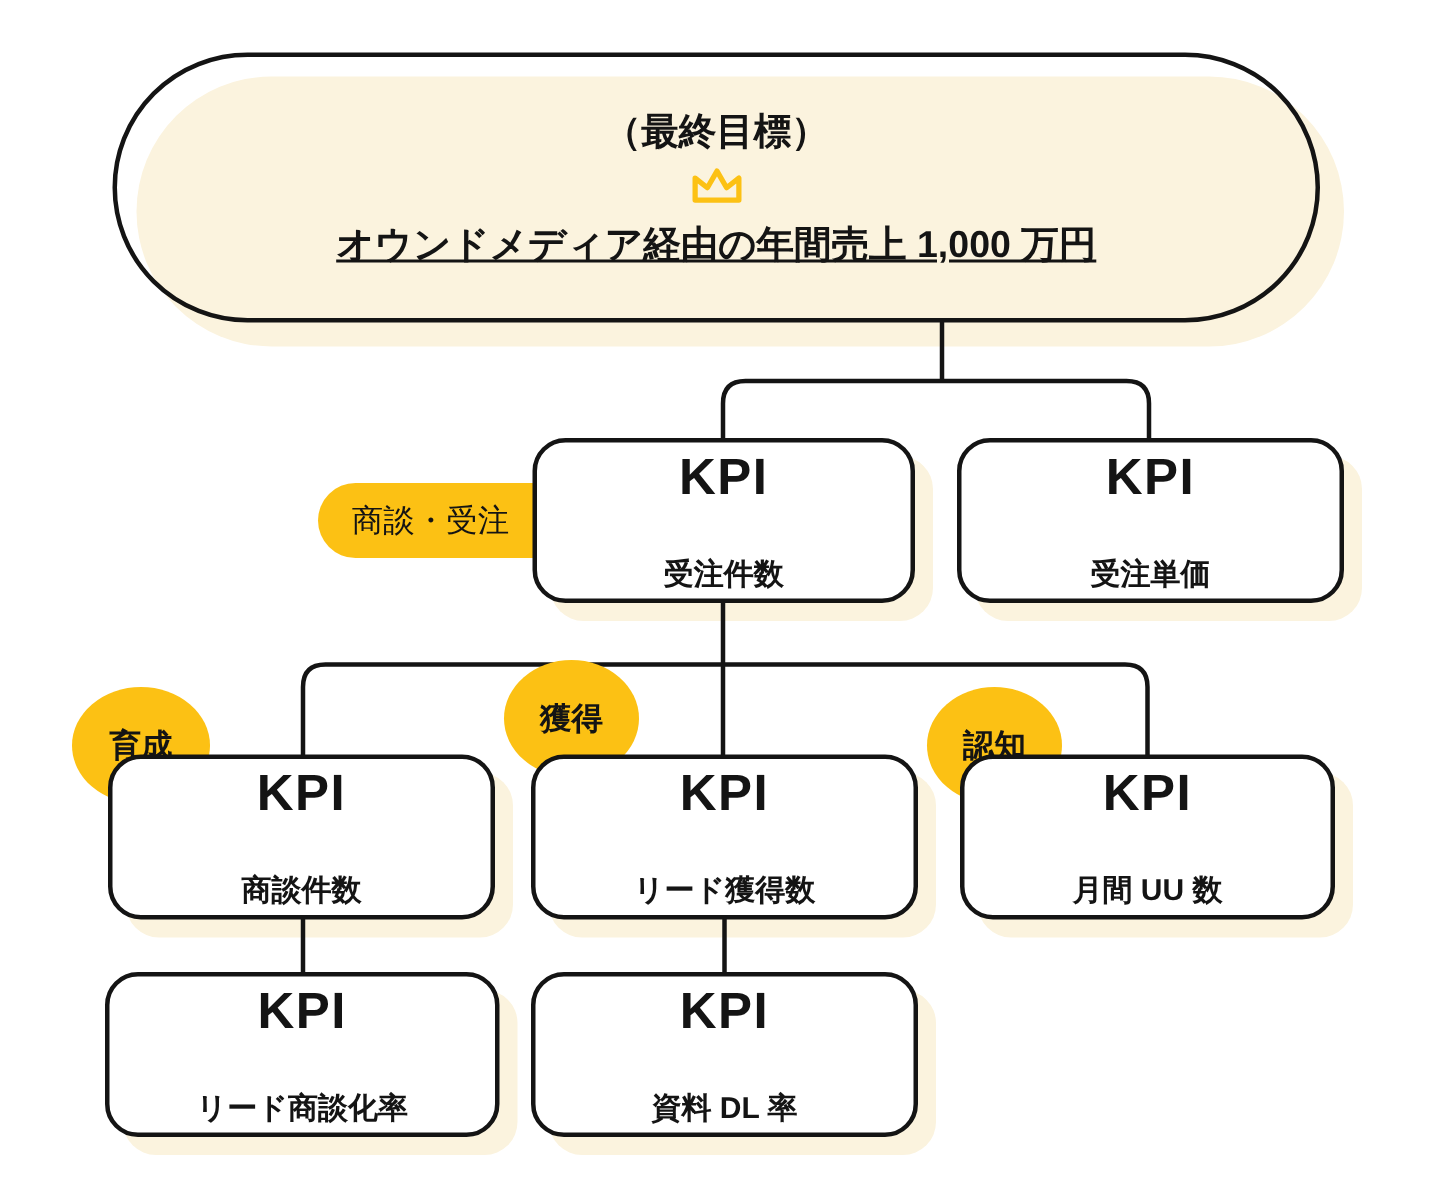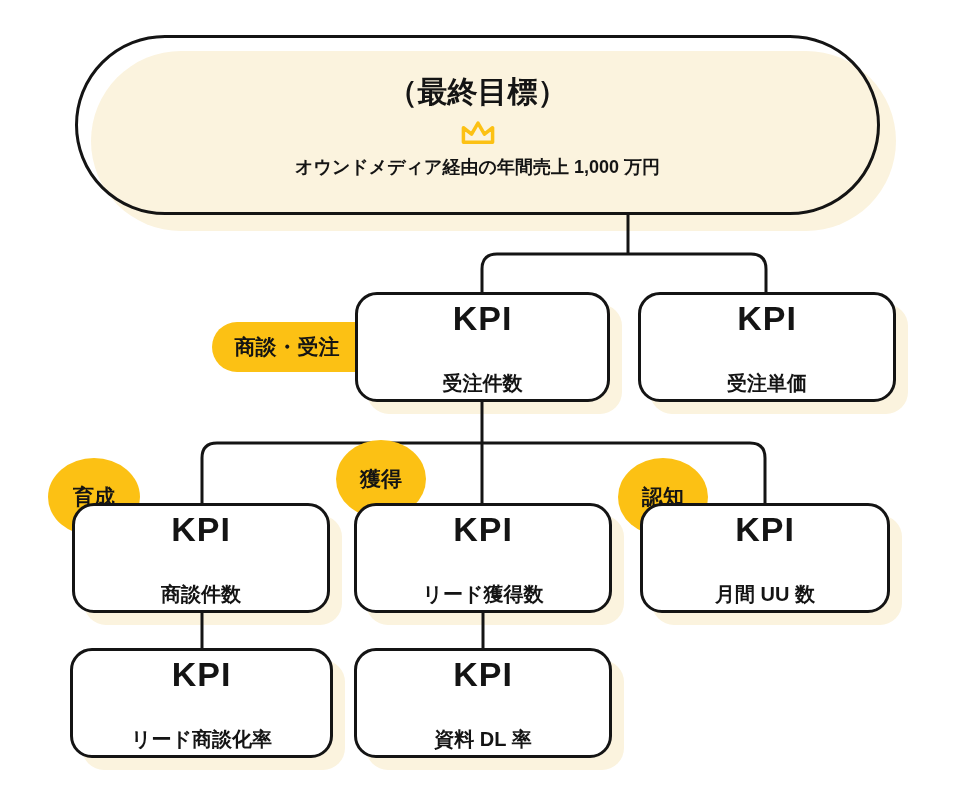--- a/index.html
+++ b/index.html
@@ -12,23 +12,23 @@
   body{font-family:"Liberation Sans","DejaVu Sans",sans-serif;color:var(--ink);}
   .canvas{position:relative;width:966px;height:800px;background:var(--bg);overflow:hidden;}
 
   
   .kgi-bg{position:absolute;left:75px;top:35px;width:805px;height:180px;border-radius:92px;background:#fff;}
   .kgi-shadow{position:absolute;left:91px;top:51px;width:805px;height:180px;border-radius:92px;background:var(--cream);}
   .kgi-outline{position:absolute;left:75px;top:35px;width:805px;height:180px;border-radius:92px;border:3px solid var(--ink);box-sizing:border-box;}
   .kgi-content{position:absolute;left:75px;top:35px;width:805px;height:180px;display:flex;flex-direction:column;align-items:center;justify-content:center;gap:2px;}
   .kgi-titlerow{display:flex;align-items:baseline;gap:10px;}
   .kgi-title{font-size:41px;font-weight:800;letter-spacing:1px;text-shadow:4px 3px 0 var(--yellow);}
-  .kgi-subtitle{font-size:30px;font-weight:800;}
+  .kgi-subtitle{font-size:25px;font-weight:800;}
   .crown{color:var(--yellow);margin:4px 0 6px 0;}
-  .kgi-desc{font-size:18px;font-weight:800;}
+  .kgi-desc{font-size:25px;font-weight:800;text-decoration:underline;}
 
   
   .connectors{position:absolute;left:0;top:0;width:966px;height:800px;pointer-events:none;}
 
   
   .g1{left:355px;top:292px;width:255px;height:110px;}
   .g2{left:638px;top:292px;width:258px;height:110px;}
   .g3{left:72px; top:503px;width:258px;height:110px;}
   .g4{left:354px;top:503px;width:258px;height:110px;}
   .g5{left:640px;top:503px;width:250px;height:110px;}
@@ -37,21 +37,21 @@
 
   .node-shadow{position:absolute;border-radius:22px;background:var(--cream);transform:translate(12px,12px);}
   .node{position:absolute;border-radius:22px;background:#fff;border:3px solid var(--ink);box-sizing:border-box;
         display:flex;flex-direction:column;align-items:center;justify-content:center;gap:18px;}
   .node-tag{font-size:34px;font-weight:800;letter-spacing:1px;line-height:1;}
   .node-label{font-size:20px;font-weight:700;line-height:1;margin-top:20px;}
 
   
   .pill{position:absolute;left:212px;top:322px;width:150px;height:50px;background:var(--yellow);
         border-radius:25px 0 0 25px;display:flex;align-items:center;justify-content:center;
-        font-size:21px;font-weight:700;}
+        font-size:21px;font-weight:400;}
   .bubble{position:absolute;background:var(--yellow);border-radius:50%;
           display:flex;align-items:center;justify-content:center;font-size:21px;font-weight:800;}
   .bubble.nurture{left:48px; top:458px;width:92px;height:78px;}
   .bubble.acquire{left:336px;top:440px;width:90px;height:78px;font-family:Liberation Serif, serif;}
   .bubble.aware  {left:618px;top:458px;width:90px;height:78px;}
 </style>
 </head>
 <body>
 
 <div class="canvas">

